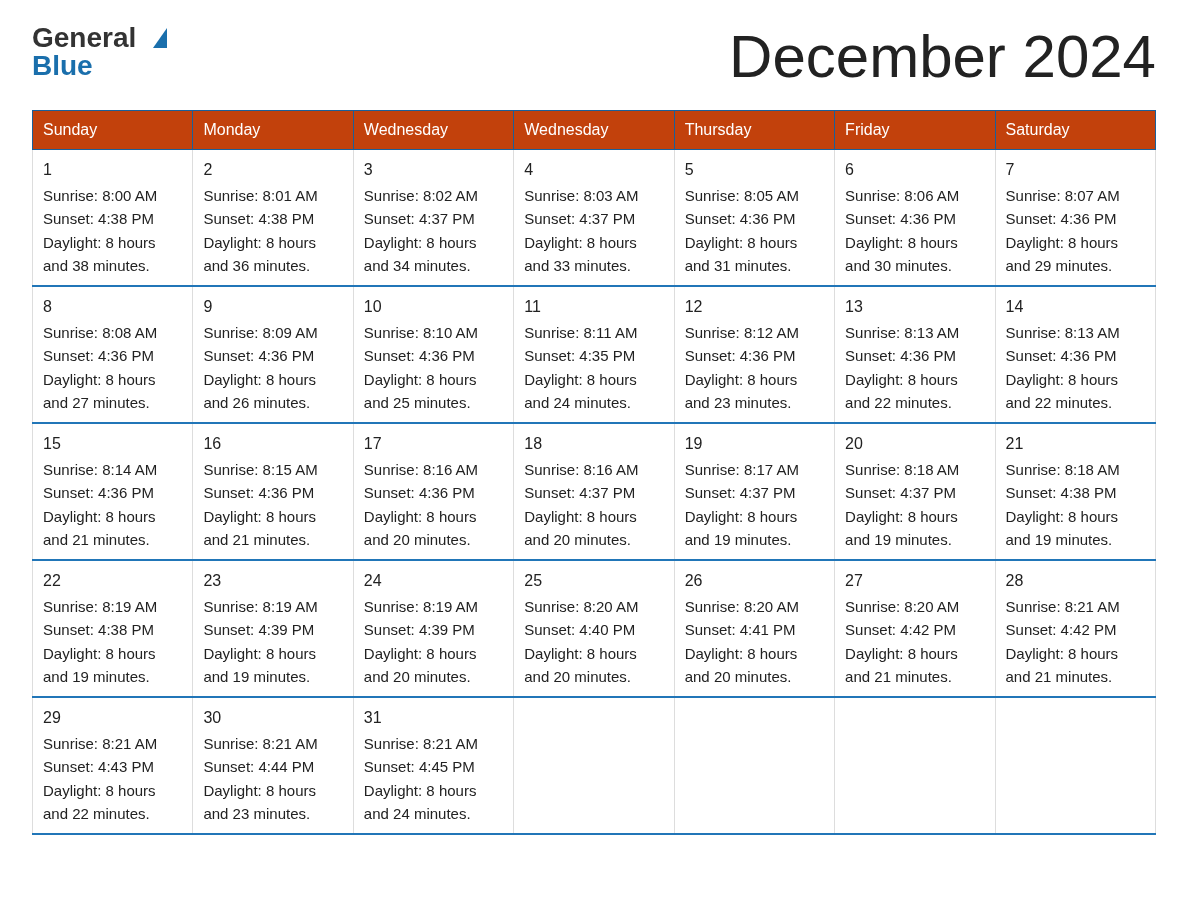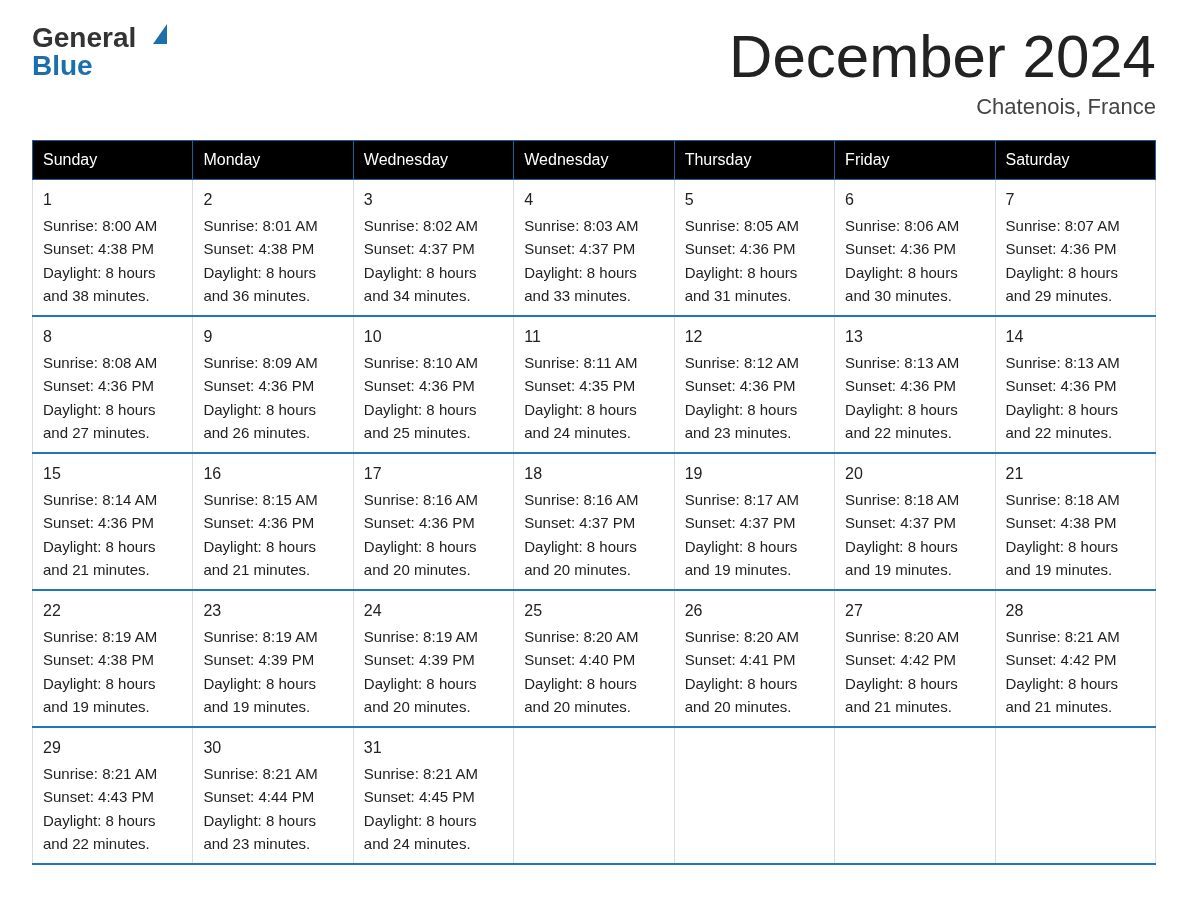--- a/index.html
+++ b/index.html
@@ -36,20 +36,21 @@
       margin-left: 2px;
       margin-bottom: 4px;
     }
     .logo-wrapper {
       display: flex;
       flex-direction: column;
       align-items: flex-start;
     }
     .logo-top-row {
       display: flex;
+      align-items: flex-end;
       gap: 15px;
     }
     .title-block {
       text-align: right;
     }
     .month-title {
       font-size: 60px;
       font-weight: normal;
       color: #222;
       line-height: 1.1;
@@ -57,21 +58,21 @@
     .location {
       font-size: 22px;
       color: #444;
       margin-top: 4px;
     }
     table {
       width: 100%;
       border-collapse: collapse;
     }
     thead tr {
-      background-color: #000000;
+      background-color: #c2410c;
     }
     thead th {
       color: #fff;
       padding: 10px 10px;
       text-align: left;
       font-size: 16px;
       font-weight: normal;
       border: 1px solid #1a5f99;
     }
     tbody tr {
@@ -110,21 +111,20 @@
 <div class="header">
   <div class="logo-wrapper">
     <div class="logo-top-row">
       <span class="logo-general">General</span>
       <div class="logo-triangle"></div>
     </div>
     <span class="logo-blue">Blue</span>
   </div>
   <div class="title-block">
     <div class="month-title">December 2024</div>
-    <div class="location">Chatenois, France</div>
   </div>
 </div>
 
 <table>
   <thead>
     <tr>
       <th>Sunday</th>
       <th>Monday</th>
       <th>Wednesday</th>
       <th>Wednesday</th>

